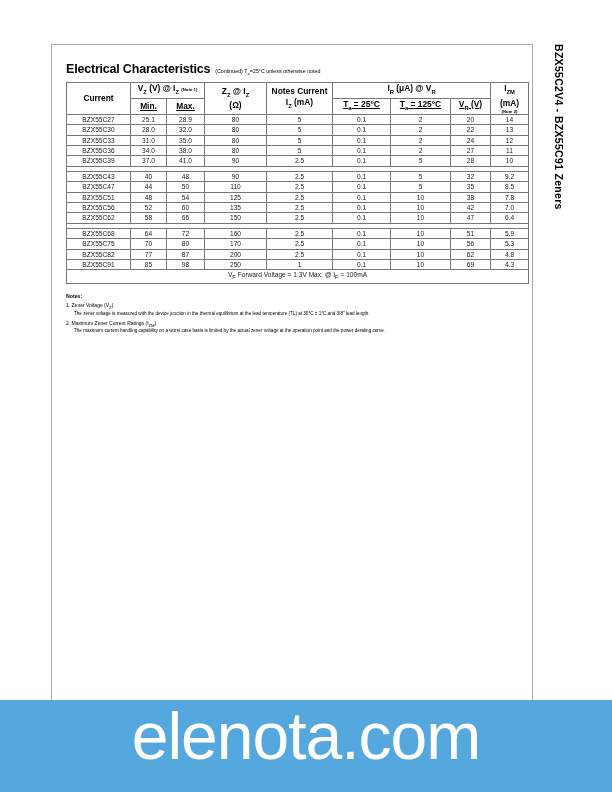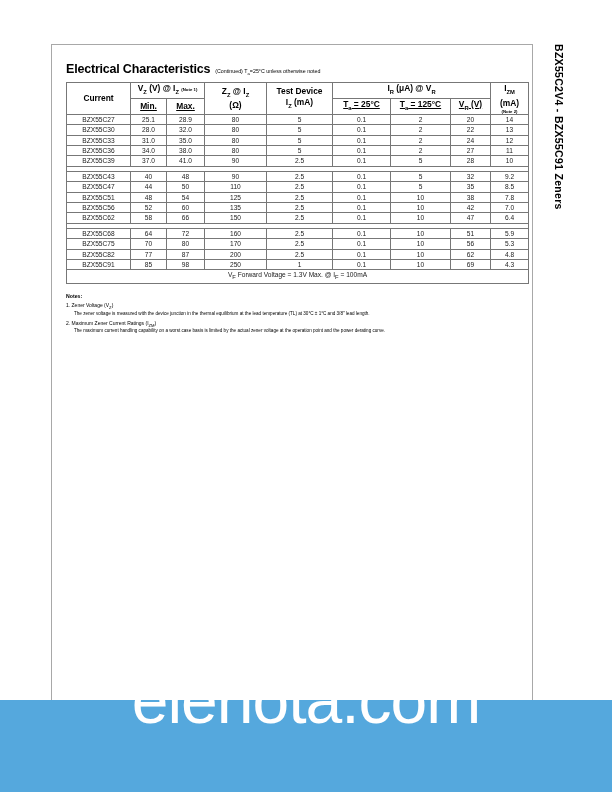--- a/index.html
+++ b/index.html
@@ -125,21 +125,21 @@
 
   
   .wm-band{
     position:absolute;
     left:0;top:700px;
     width:612px;height:92px;
     background:#55a8dd;
   }
   .wm-text{
     position:absolute;
-    left:0;top:664px;
+    left:0;top:700px;
     width:612px;height:72px;
     display:flex;align-items:center;justify-content:center;
     font-size:66px;
     color:#ffffff;
     letter-spacing:-1px;
     font-family:"Liberation Sans", sans-serif;
     pointer-events:none;
   }
 </style>
 </head>
@@ -170,21 +170,21 @@
         <col style="width:58px">
         <col style="width:60px">
         <col style="width:40px">
         <col style="width:38px">
       </colgroup>
       <thead>
         <tr class="hdr-row1">
           <th rowspan="2"><span>Current</span></th>
           <th colspan="2">V<sub>Z</sub> (V) @ I<sub>Z</sub> <span class="note">(Note 1)</span></th>
           <th rowspan="2">Z<sub>Z</sub> @ I<sub>Z</sub><span class="unit">(Ω)</span></th>
-          <th rowspan="2"><span>Test Device</span><span class="unit">I<sub>Z</sub> (mA)</span></th>
+          <th rowspan="2"><span>Notes Current</span><span class="unit">I<sub>Z</sub> (mA)</span></th>
           <th colspan="3">I<sub>R</sub> (μA) @ V<sub>R</sub></th>
           <th rowspan="2">I<sub>ZM</sub><span class="unit">(mA)</span><span class="unit-sm">(Note 2)</span></th>
         </tr>
         <tr class="hdr-row2">
           <th><span>Min.</span></th>
           <th><span>Max.</span></th>
           <th>T<sub>a</sub> = 25°C</th>
           <th>T<sub>a</sub> = 125°C</th>
           <th>V<sub>R</sub> (V)</th>
         </tr>

